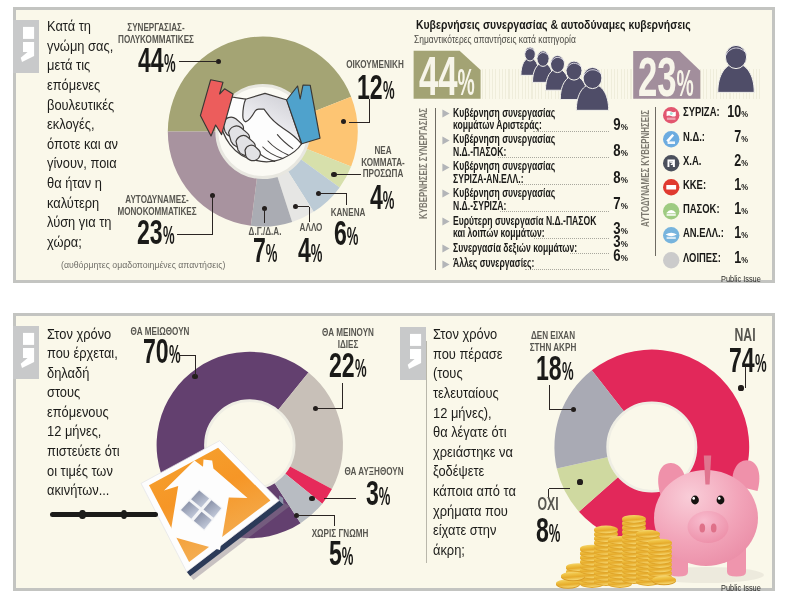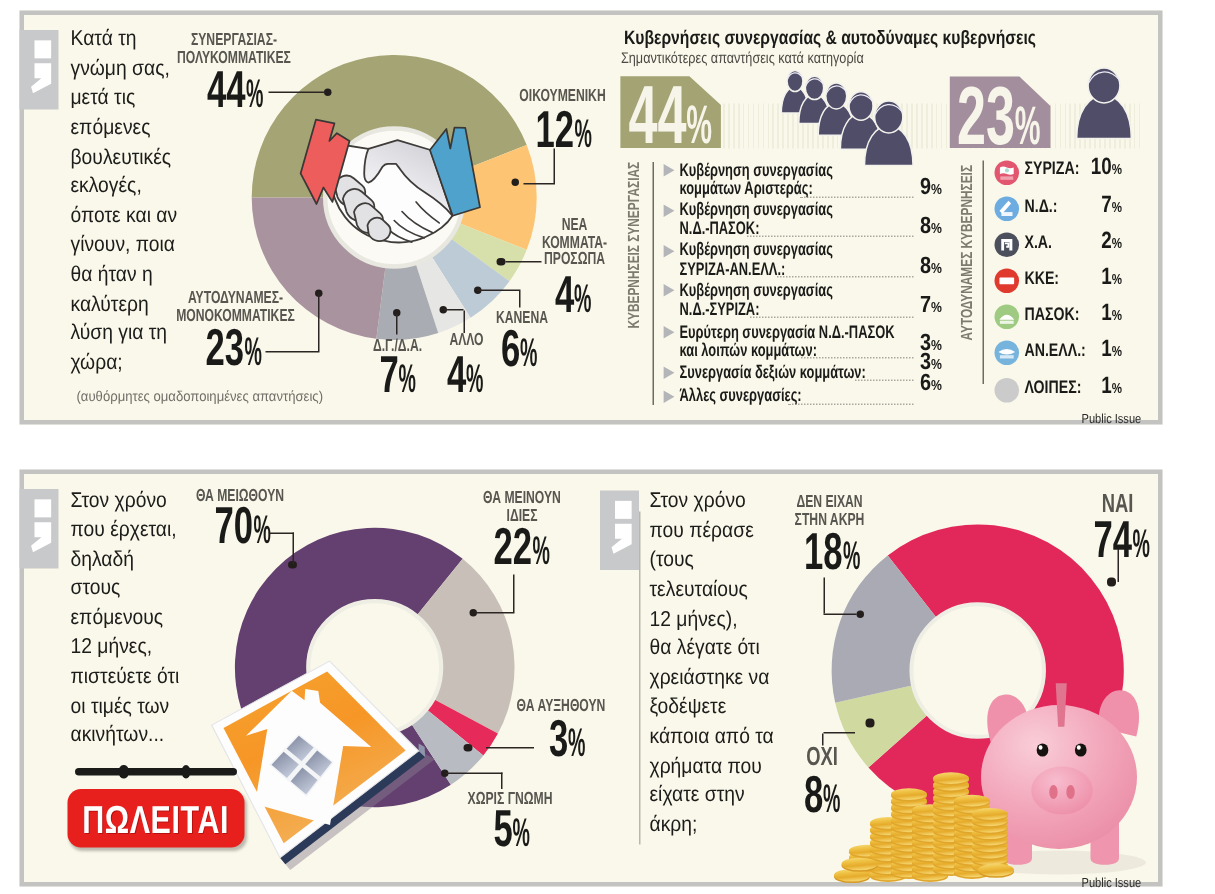--- a/index.html
+++ b/index.html
@@ -83,21 +83,21 @@
 μετά τις
 επόμενες
 βουλευτικές
 εκλογές,
 όποτε και αν
 γίνουν, ποια
 θα ήταν η
 καλύτερη
 λύση για τη
 χώρα;</span></div>
-  <div class="note" style="left:38px;top:252.4px;"><span class="s92">(αυθόρμητες ομαδοποιημένες απαντήσεις)</span></div>
+  <div class="note" style="left:48px;top:252.4px;"><span class="s92">(αυθόρμητες ομαδοποιημένες απαντήσεις)</span></div>
   <svg class="chart" style="left:0;top:0;width:400px;height:270px;" viewBox="0 0 400 270">
     <path d="M154.80 124.60 A95.00 95.00 0 0 1 338.13 89.63 L290.71 108.40 A44.00 44.00 0 0 0 205.80 124.60 Z" fill="#a4a474"></path>
     <path d="M338.13 89.63 A95.00 95.00 0 0 1 338.13 159.57 L290.71 140.80 A44.00 44.00 0 0 0 290.71 108.40 Z" fill="#fdc573"></path>
     <path d="M338.13 159.57 A95.00 95.00 0 0 1 326.66 180.44 L285.40 150.46 A44.00 44.00 0 0 0 290.71 140.80 Z" fill="#d7e0ab"></path>
     <path d="M326.66 180.44 A95.00 95.00 0 0 1 300.70 204.81 L273.38 161.75 A44.00 44.00 0 0 0 285.40 150.46 Z" fill="#bccbd6"></path>
     <path d="M300.70 204.81 A95.00 95.00 0 0 1 279.16 214.95 L263.40 166.45 A44.00 44.00 0 0 0 273.38 161.75 Z" fill="#e6e6e4"></path>
     <path d="M279.16 214.95 A95.00 95.00 0 0 1 237.89 218.85 L244.29 168.25 A44.00 44.00 0 0 0 263.40 166.45 Z" fill="#aaacb3"></path>
     <path d="M237.89 218.85 A95.00 95.00 0 0 1 154.80 124.60 L205.80 124.60 A44.00 44.00 0 0 0 244.29 168.25 Z" fill="#a8939f"></path>
     <circle cx="249.8" cy="124.6" r="46.0" fill="#fbfaf4" stroke="#e8e7e0" stroke-width="3.0"></circle>
   </svg>
@@ -413,23 +413,20 @@
       <path fill="#f4f5f7" d="M199.1 489.1 L222.7 508.1 L204.3 531.1 L179.4 509.9 Z"></path>
       <path fill="url(#paneG)" d="M199.2 490.5 L209.1 498.4 L201.1 507.5 L191.1 499.2 Z"></path>
       <path fill="url(#paneG)" d="M211.4 500.3 L221.2 508.2 L213.6 517.8 L203.5 509.5 Z"></path>
       <path fill="url(#paneG)" d="M189.1 501.2 L199.2 509.6 L191.3 518.7 L181.0 509.9 Z"></path>
       <path fill="url(#paneG)" d="M201.6 511.7 L211.7 520.0 L204.1 529.6 L193.8 520.8 Z"></path>
     </g>
   </svg>
   <div class="bar" style="left:36.5px;top:198.6px;width:108px;height:5.2px;"></div>
   <div class="bardot" style="left:66.0px;top:196.5px;"></div>
   <div class="bardot" style="left:107.9px;top:196.5px;"></div>
-  <div class="sign" style="left:31.8px;top:212.9px;width:118.5px;height:39.5px;">
-    <span class="signtx">ΠΩΛΕΙΤΑΙ</span>
-  </div>
   <svg class="chart" style="left:400px;top:0;width:362px;height:278px;" viewBox="400 0 362 278">
     <path d="M578.83 57.25 A97.40 97.40 0 1 1 565.96 198.67 L606.27 162.88 A43.50 43.50 0 1 0 612.02 99.72 Z" fill="#e2285a"></path>
     <path d="M565.96 198.67 A97.40 97.40 0 0 1 543.82 155.58 L596.38 143.64 A43.50 43.50 0 0 0 606.27 162.88 Z" fill="#cfd9a0"></path>
     <path d="M543.82 155.58 A97.40 97.40 0 0 1 578.83 57.25 L612.02 99.72 A43.50 43.50 0 0 0 596.38 143.64 Z" fill="#a9aab4"></path>
     <circle cx="638.8" cy="134.0" r="44.2" fill="#faf8ea" stroke="#efeee4" stroke-width="2.6"></circle>
   </svg>
   <svg class="piggy" style="left:545px;top:140px;width:230px;height:140px;" viewBox="558 453 230 140">
     <defs>
       <radialGradient id="pigG" cx="0.35" cy="0.28" r="0.85">
         <stop offset="0" stop-color="#f9cdd8"></stop>

